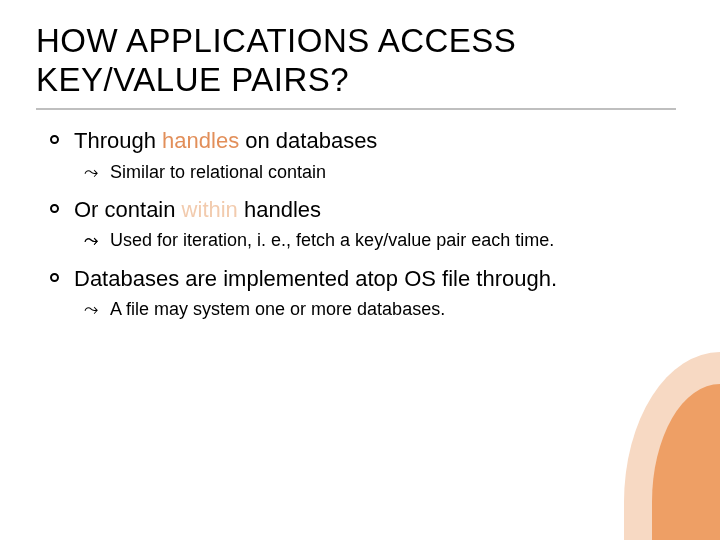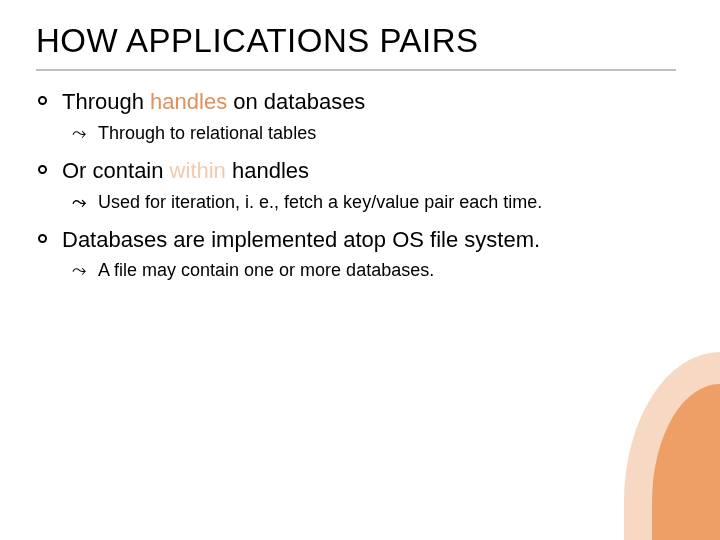--- a/index.html
+++ b/index.html
@@ -28,21 +28,21 @@
     margin: 4px 0 8px 0;
   }
   .hr {
     border: none;
     border-top: 2px solid #bfbfbf;
     margin: 4px 0 16px 0;
     width: 640px;
   }
   ul.top {
     list-style: none;
-    margin: 0;
+    margin: 12px;
     padding: 0;
   }
   ul.top > li {
     position: relative;
     padding-left: 26px;
     margin: 10px 0 6px 0;
     font-size: 22px;
     line-height: 1.35;
   }
   ul.top > li::before {
@@ -113,56 +113,57 @@
     background: #ee9f65;
     border-top-left-radius: 90px 156px;
   }
 </style>
 </head>
 <body>
 
 <div class="slide">
 
   <div class="title">
-    <span>HOW APPLICATIONS PAIRS</span><br>
+    <span>HOW APPLICATIONS ACCESS</span><br>
+    <span>KEY/VALUE PAIRS?</span>
   </div>
 
   <hr class="hr">
 
   <ul class="top">
 
     <li>
       <span>Through </span><span class="accent">handles</span><span> on databases</span>
       <ul class="sub">
         <li>
           <span class="sub-bullet">⤳</span>
-          <span>Through to relational tables</span>
+          <span>Similar to relational contain</span>
         </li>
       </ul>
     </li>
 
     <li>
       <span>Or contain </span><span class="accent-light">within</span><span> handles</span>
       <ul class="sub">
         <li>
           <span class="sub-bullet">⤳</span>
         </li>
         <li>
           <span class="sub-bullet">⤳</span>
           <span>Used for iteration, i. e., fetch a key/value pair each time.</span>
         </li>
       </ul>
     </li>
 
     <li>
-      <span>Databases are implemented atop OS file system.</span>
+      <span>Databases are implemented atop OS file through.</span>
       <ul class="sub">
         <li>
           <span class="sub-bullet">⤳</span>
-          <span>A file may contain one or more databases.</span>
+          <span>A file may system one or more databases.</span>
         </li>
       </ul>
     </li>
 
   </ul>
 
   <div class="corner">
     <div class="outer"></div>
     <div class="inner"></div>
   </div>

